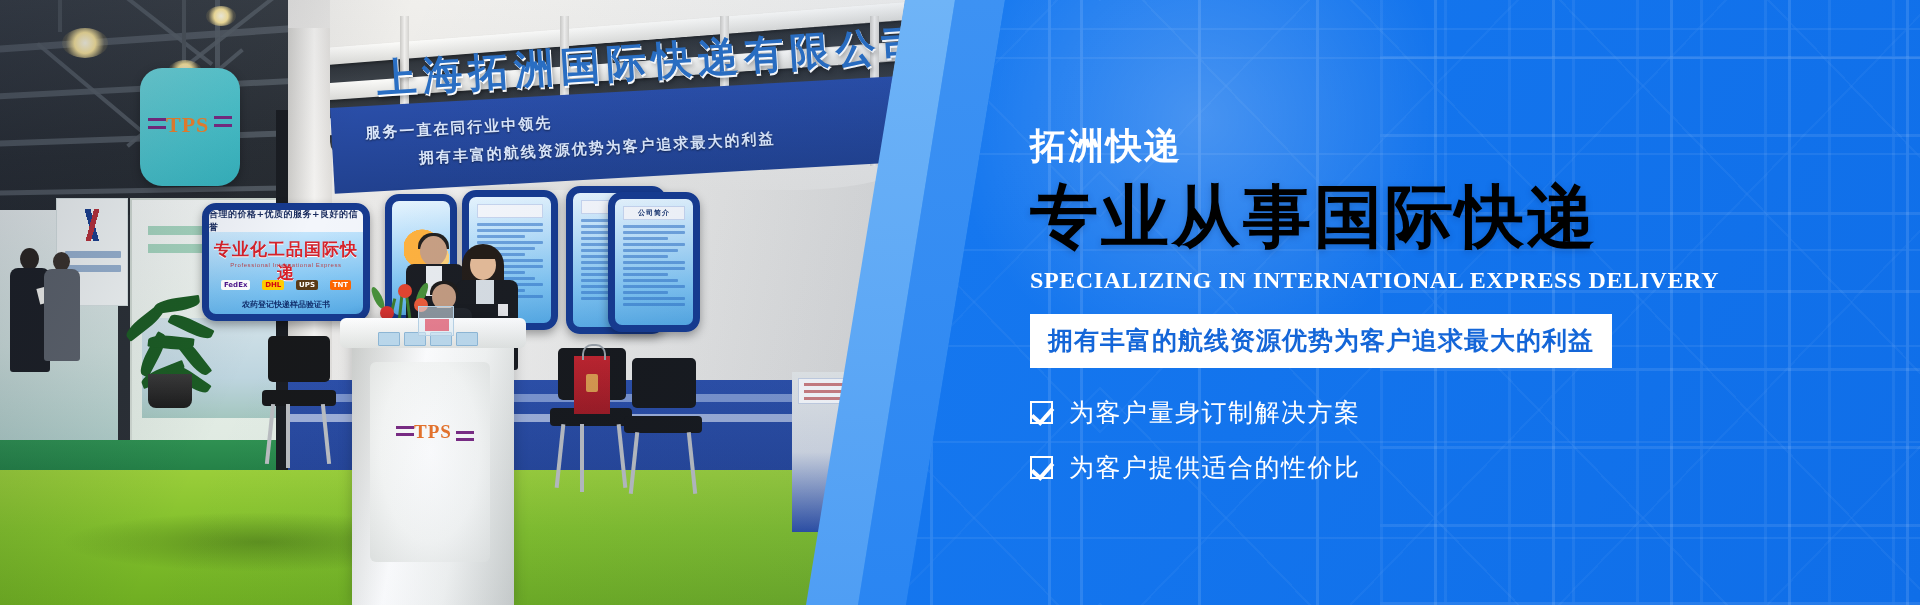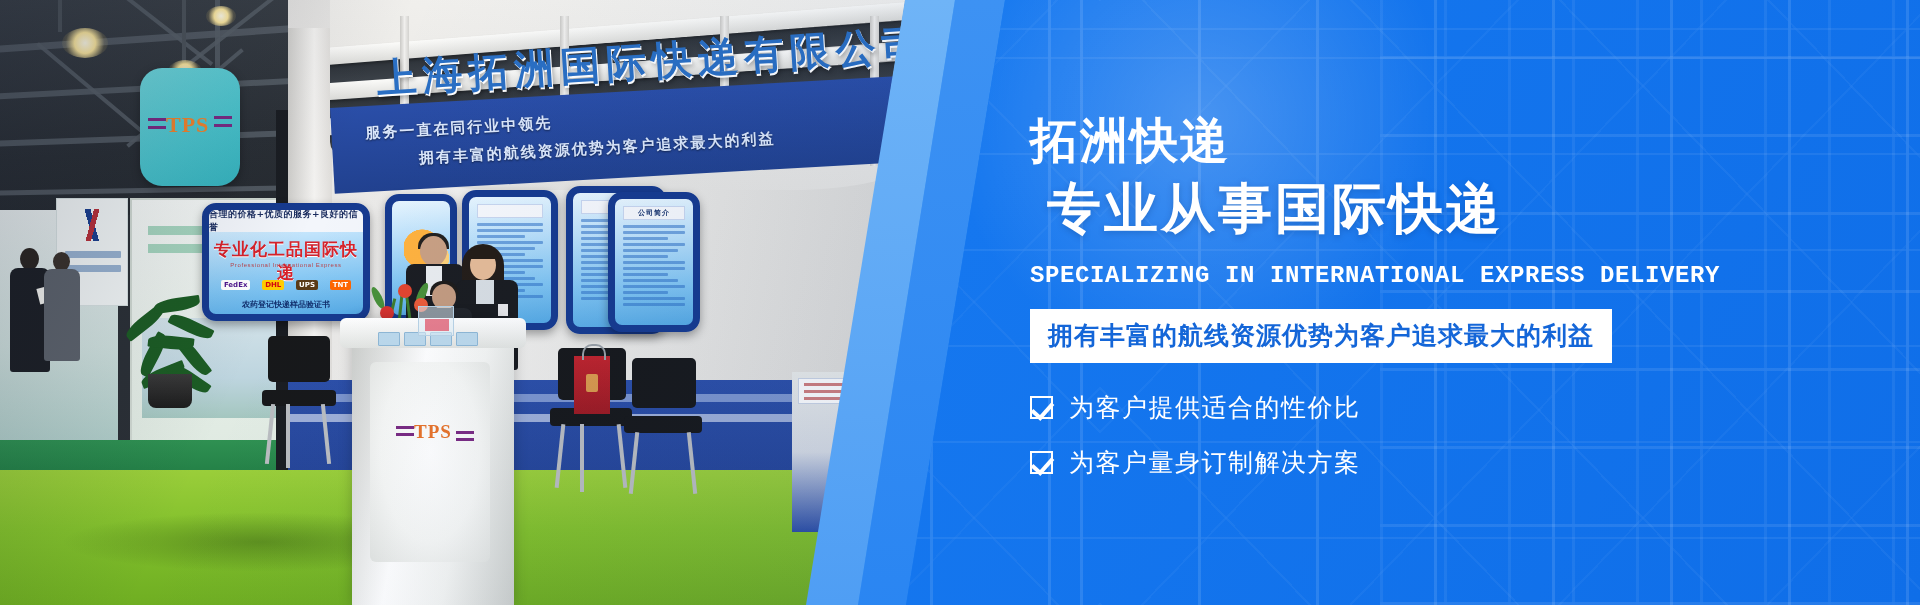--- a/index.html
+++ b/index.html
@@ -460,39 +460,38 @@
     position:absolute; left:940px; top:-140px; width:520px; height:520px;
     background:radial-gradient(circle, rgba(255,255,255,.22), transparent 68%);
   }
 
   
   .copy { position:absolute; left:1030px; top:112px; width:860px; }
 
   .brand-row { display:flex; align-items:flex-end; gap:18px; height:52px; }
   .brand-cn {
     font-family:"DejaVu Sans","Liberation Sans",sans-serif;
-    font-weight:700; font-size:48px; color:#ffffff; letter-spacing:2px; line-height:1;
+    font-weight:700; font-size:36px; color:#ffffff; letter-spacing:2px; line-height:1;
   }
   .brand-en {
     font-family:"Liberation Sans",sans-serif;
     font-weight:700; font-size:23px; letter-spacing:1.2px;
     color:#bcd9fb; line-height:1; padding-bottom:3px;
   }
 
   .headline {
     margin-top:16px;
     font-family:"DejaVu Sans","Liberation Sans",sans-serif;
-    font-weight:700; font-size:54px; color:#ffffff; letter-spacing:3px; line-height:1.08;
+    font-weight:700; font-size:68px; color:#000000; letter-spacing:3px; line-height:1.08;
     text-shadow:0 2px 6px rgba(0,40,100,.25);
-    margin-left:17px;
   }
 
   .sub-en {
-    margin-top:24px;
-    font-family:Liberation Mono, monospace;
+    margin-top:14px;
+    font-family:Liberation Serif, serif;
     font-weight:700; font-size:24px; letter-spacing:.6px; color:#ffffff;
   }
 
   .ribbon {
     margin-top:20px;
     display:inline-block;
     background:#ffffff;
     padding:10px 18px 11px 18px;
   }
   .ribbon span {
@@ -808,23 +807,23 @@
 
     <div class="sub-en">SPECIALIZING IN INTERNATIONAL EXPRESS DELIVERY</div>
 
     <div class="ribbon">
       <span>拥有丰富的航线资源优势为客户追求最大的利益</span>
     </div>
 
     <div class="bullets">
       <div class="bullet">
         <div class="checkbox"></div>
-        <div class="bullet-text">为客户提供适合的性价比</div>
+        <div class="bullet-text">为客户量身订制解决方案</div>
       </div>
       <div class="bullet">
         <div class="checkbox"></div>
-        <div class="bullet-text">为客户量身订制解决方案</div>
+        <div class="bullet-text">为客户提供适合的性价比</div>
       </div>
     </div>
 
   </div>
 
 </div>
 
 </body></html>

